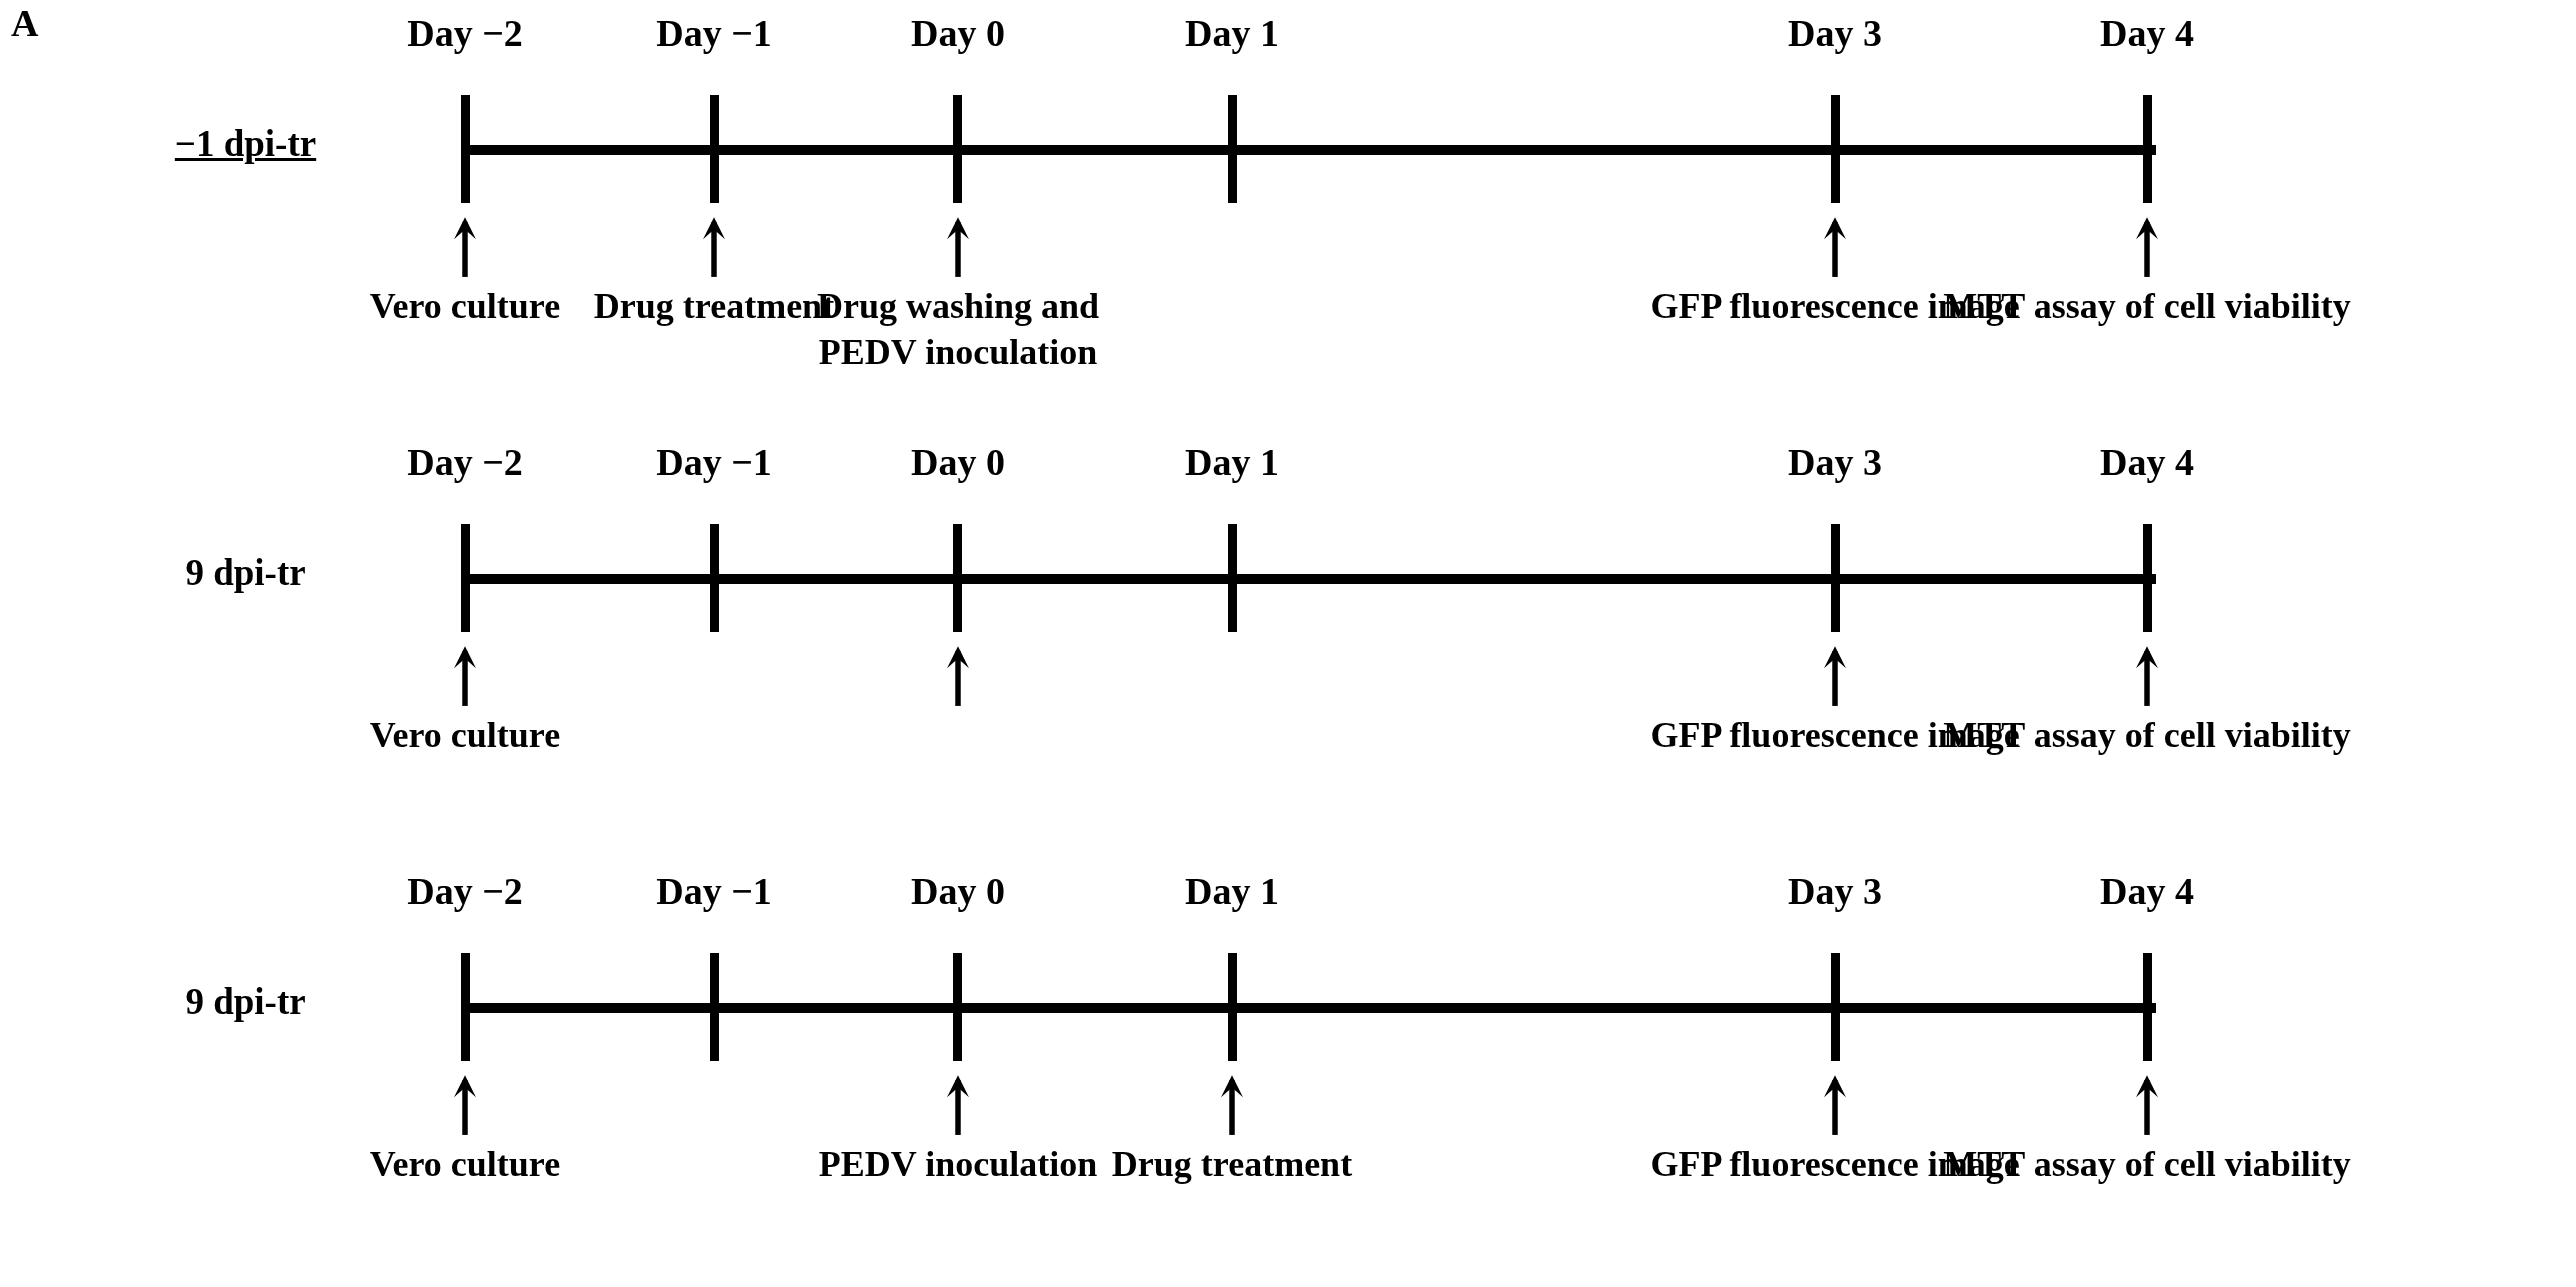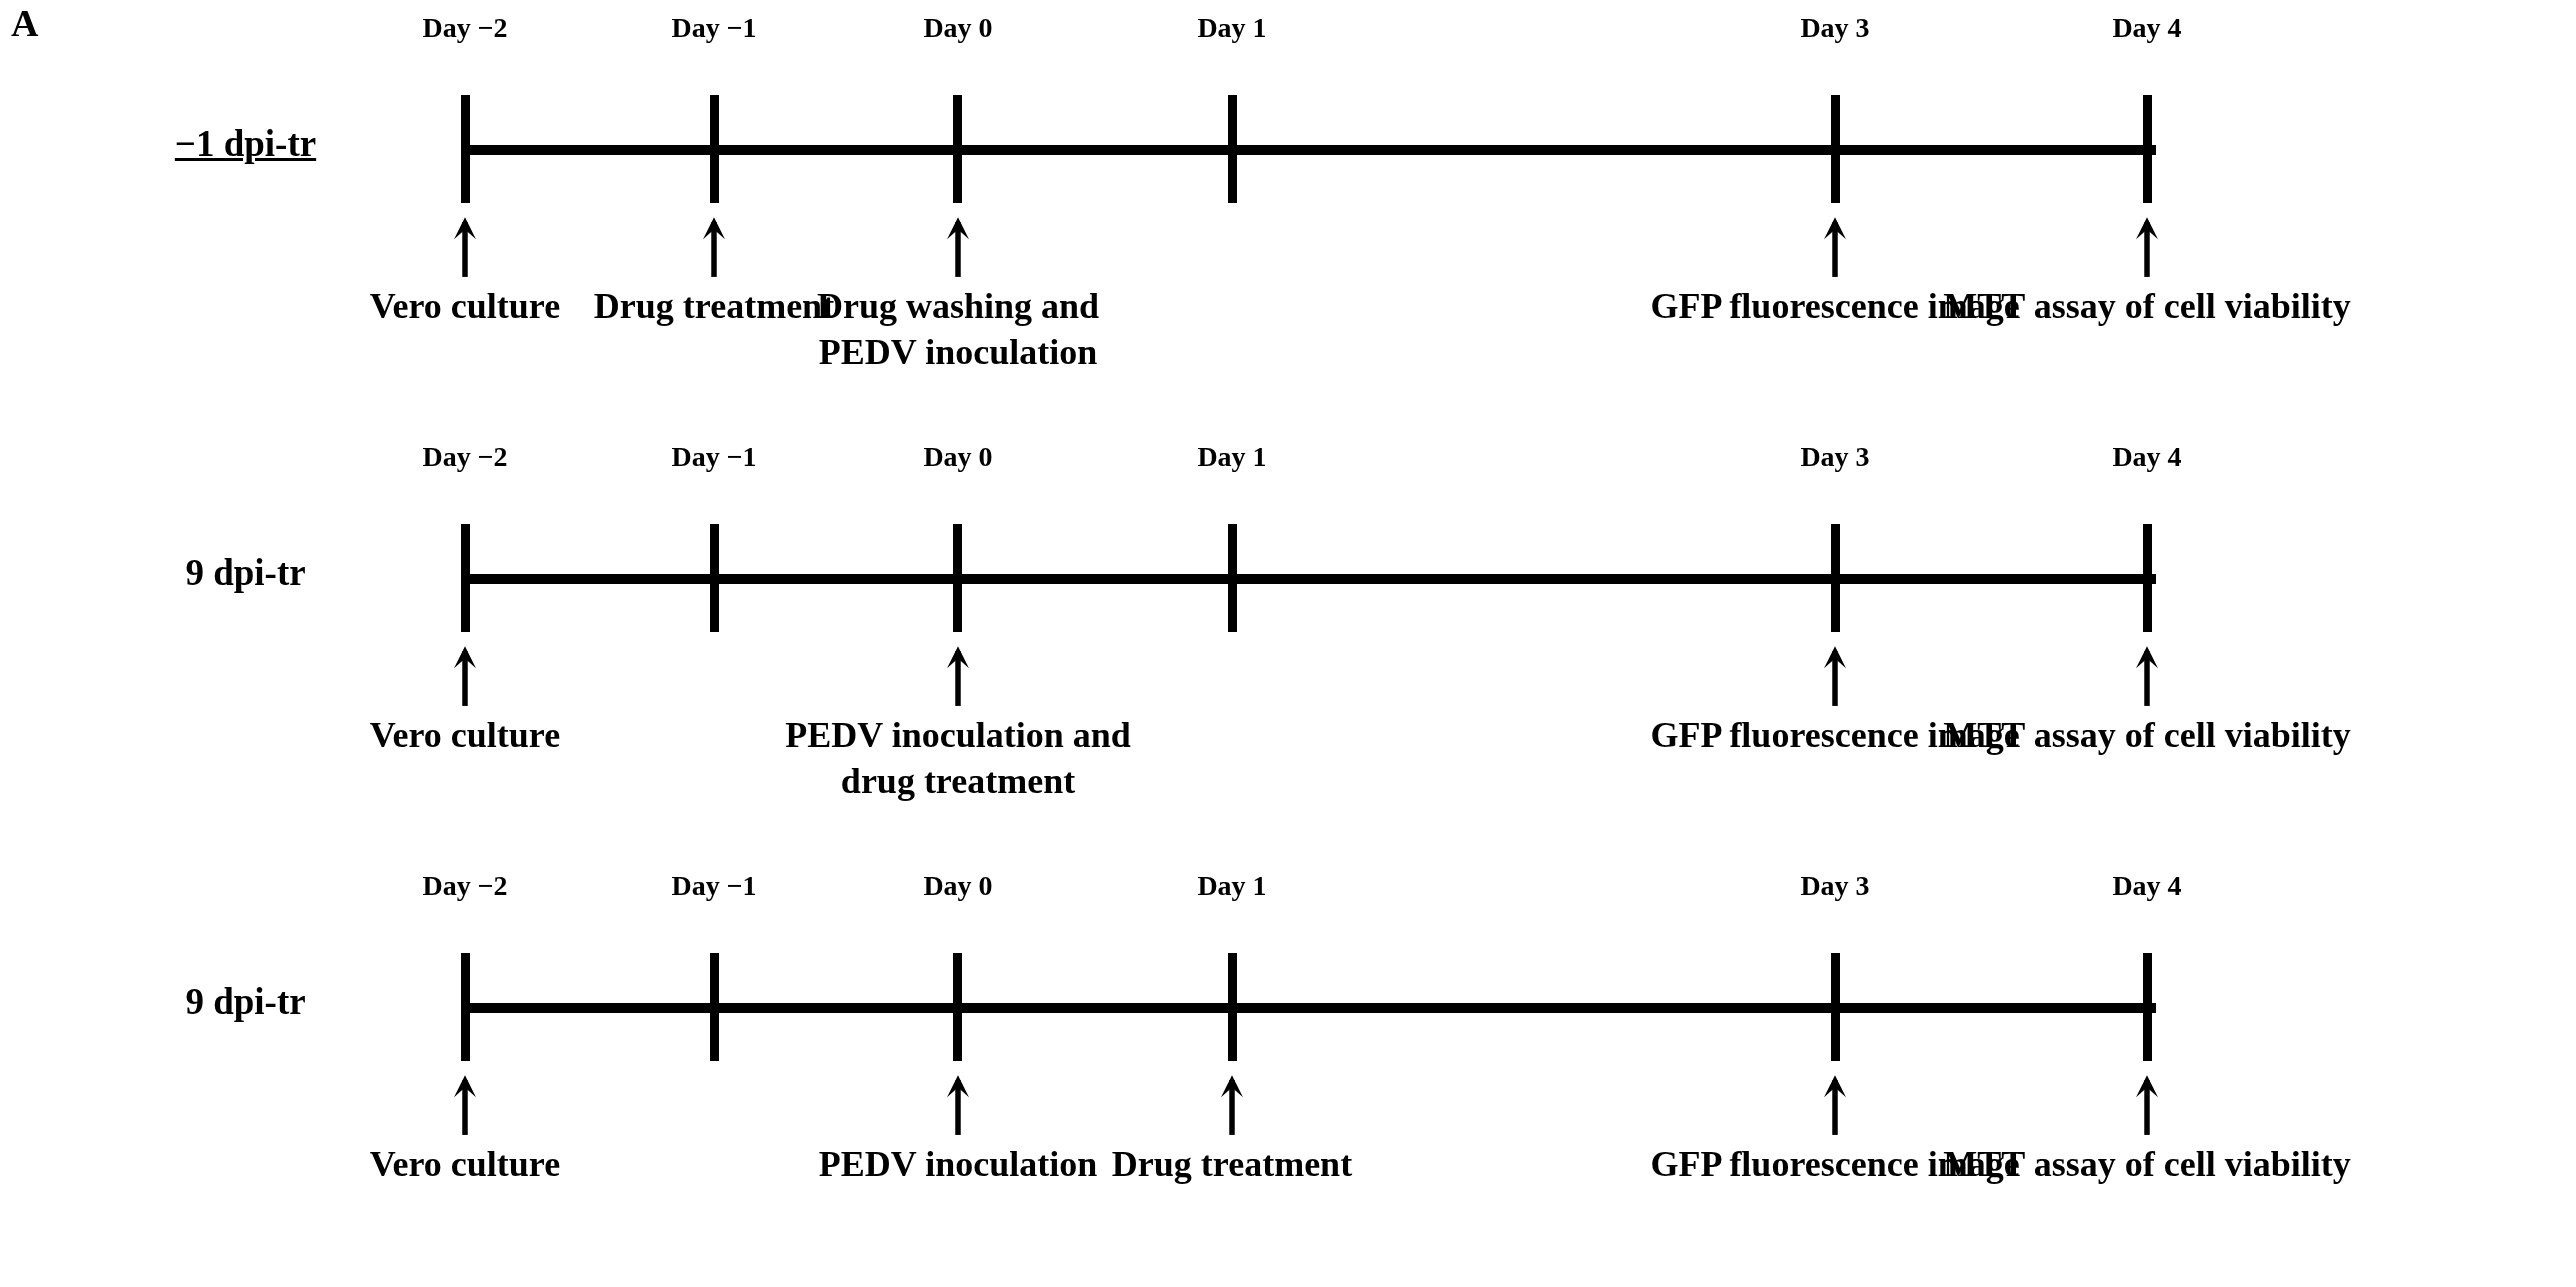--- a/index.html
+++ b/index.html
@@ -59,21 +59,21 @@
   
   .tick {
     position: absolute;
     width: 9.2px;
     background: #000000;
   }
 
   
   .day-label {
     position: absolute;
-    font-size: 28px;
+    font-size: 38px;
     font-weight: bold;
     line-height: 1;
     white-space: nowrap;
     transform: translateX(-50%);
   }
 
   
   .arrow {
     position: absolute;
     transform: translateX(-50%);
@@ -166,22 +166,20 @@
         <div class="tick" style="left: 710px; top: 95px; height: 108px;"></div>
         <div class="day-label" style="left: 714px; top: 13.5px;">Day −1</div>
         <div class="tick" style="left: 953px; top: 95px; height: 108px;"></div>
         <div class="day-label" style="left: 958px; top: 13.5px;">Day 0</div>
         <div class="arrow" style="left: 958px; top: 216px;">
           <svg width="28" height="61" viewBox="0 0 46 100">
             <line x1="23" y1="100" x2="23" y2="10" stroke="#000" stroke-width="9"></line>
             <path d="M23 2 L5 38 L23 22 L41 38 Z" fill="#000"></path>
           </svg>
         </div>
-        <div class="event-label" style="left: 958px; top: 283px;">PEDV inoculation and
-drug treatment</div>
         <div class="tick" style="left: 1228px; top: 95px; height: 108px;"></div>
         <div class="day-label" style="left: 1232px; top: 13.5px;">Day 1</div>
         <div class="tick" style="left: 1831px; top: 95px; height: 108px;"></div>
         <div class="day-label" style="left: 1835px; top: 13.5px;">Day 3</div>
         <div class="arrow" style="left: 1835px; top: 216px;">
           <svg width="28" height="61" viewBox="0 0 46 100">
             <line x1="23" y1="100" x2="23" y2="10" stroke="#000" stroke-width="9"></line>
             <path d="M23 2 L5 38 L23 22 L41 38 Z" fill="#000"></path>
           </svg>
         </div>

